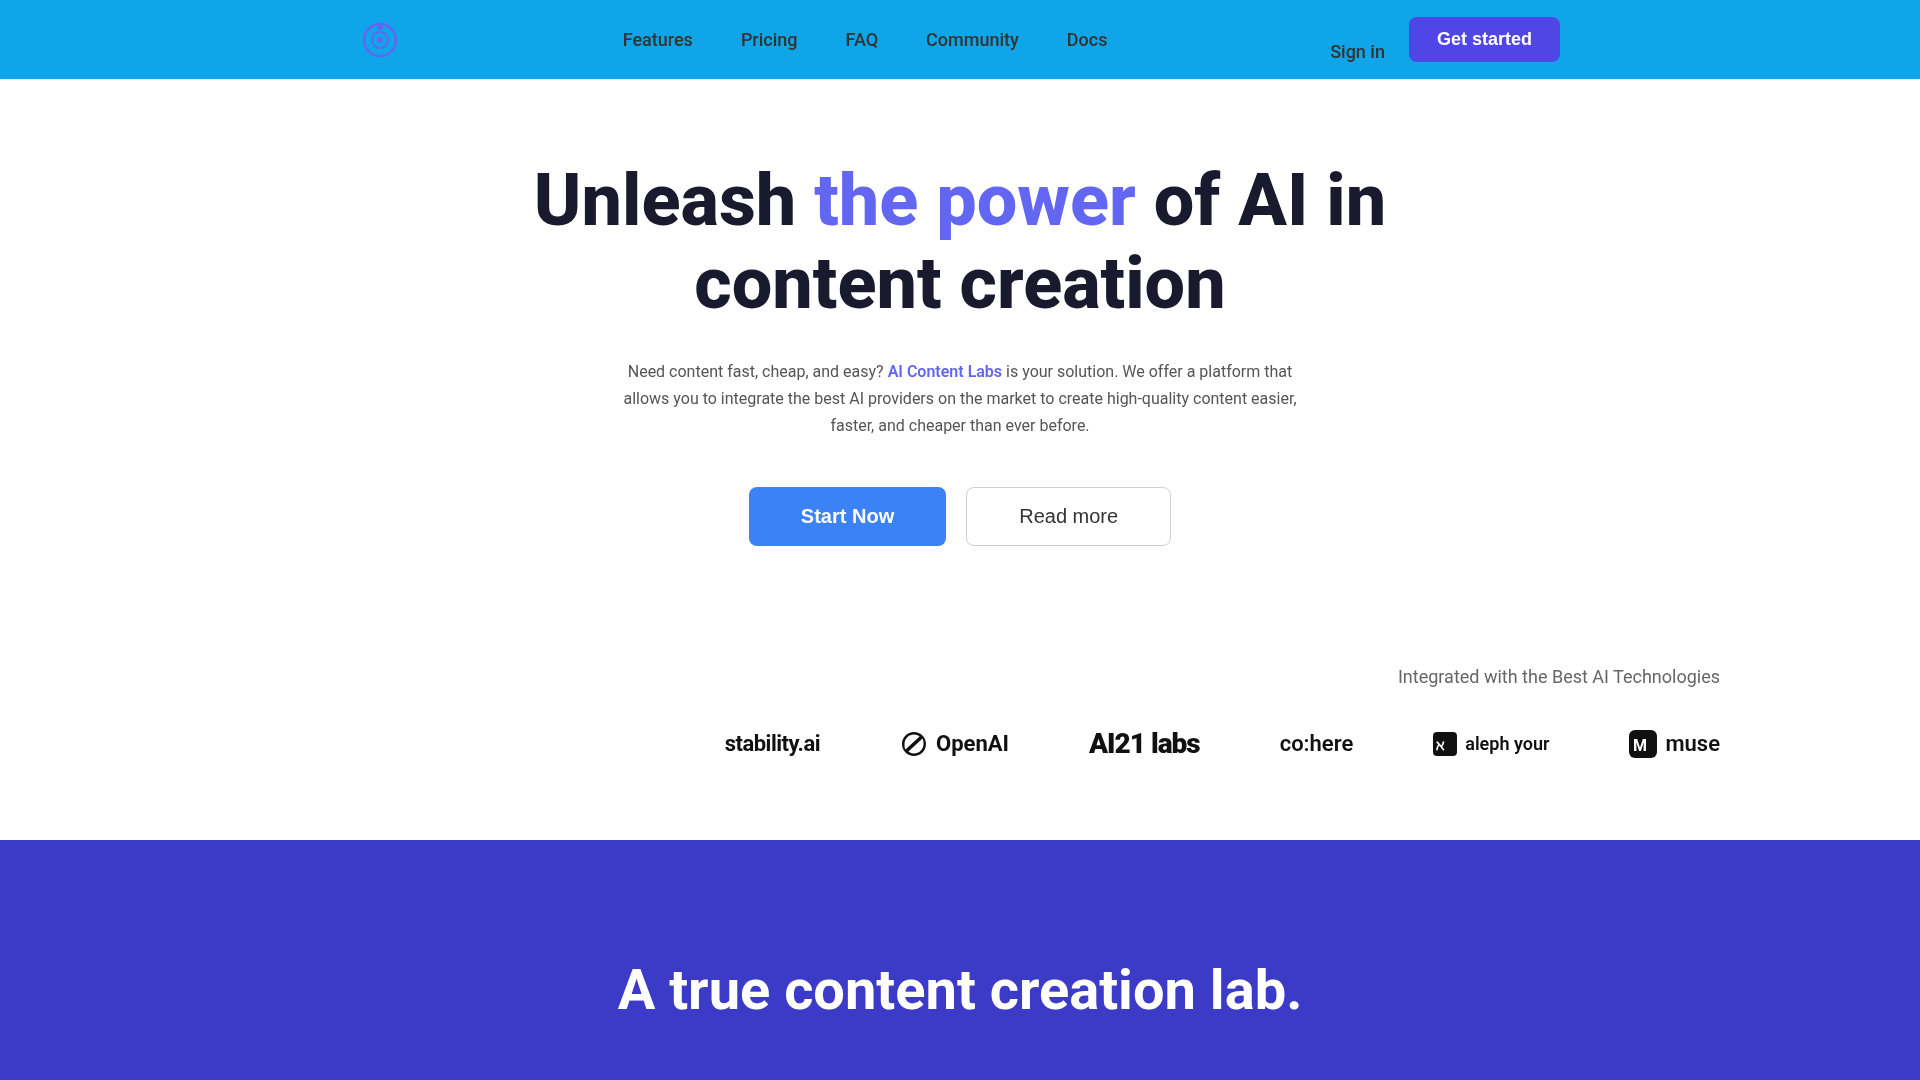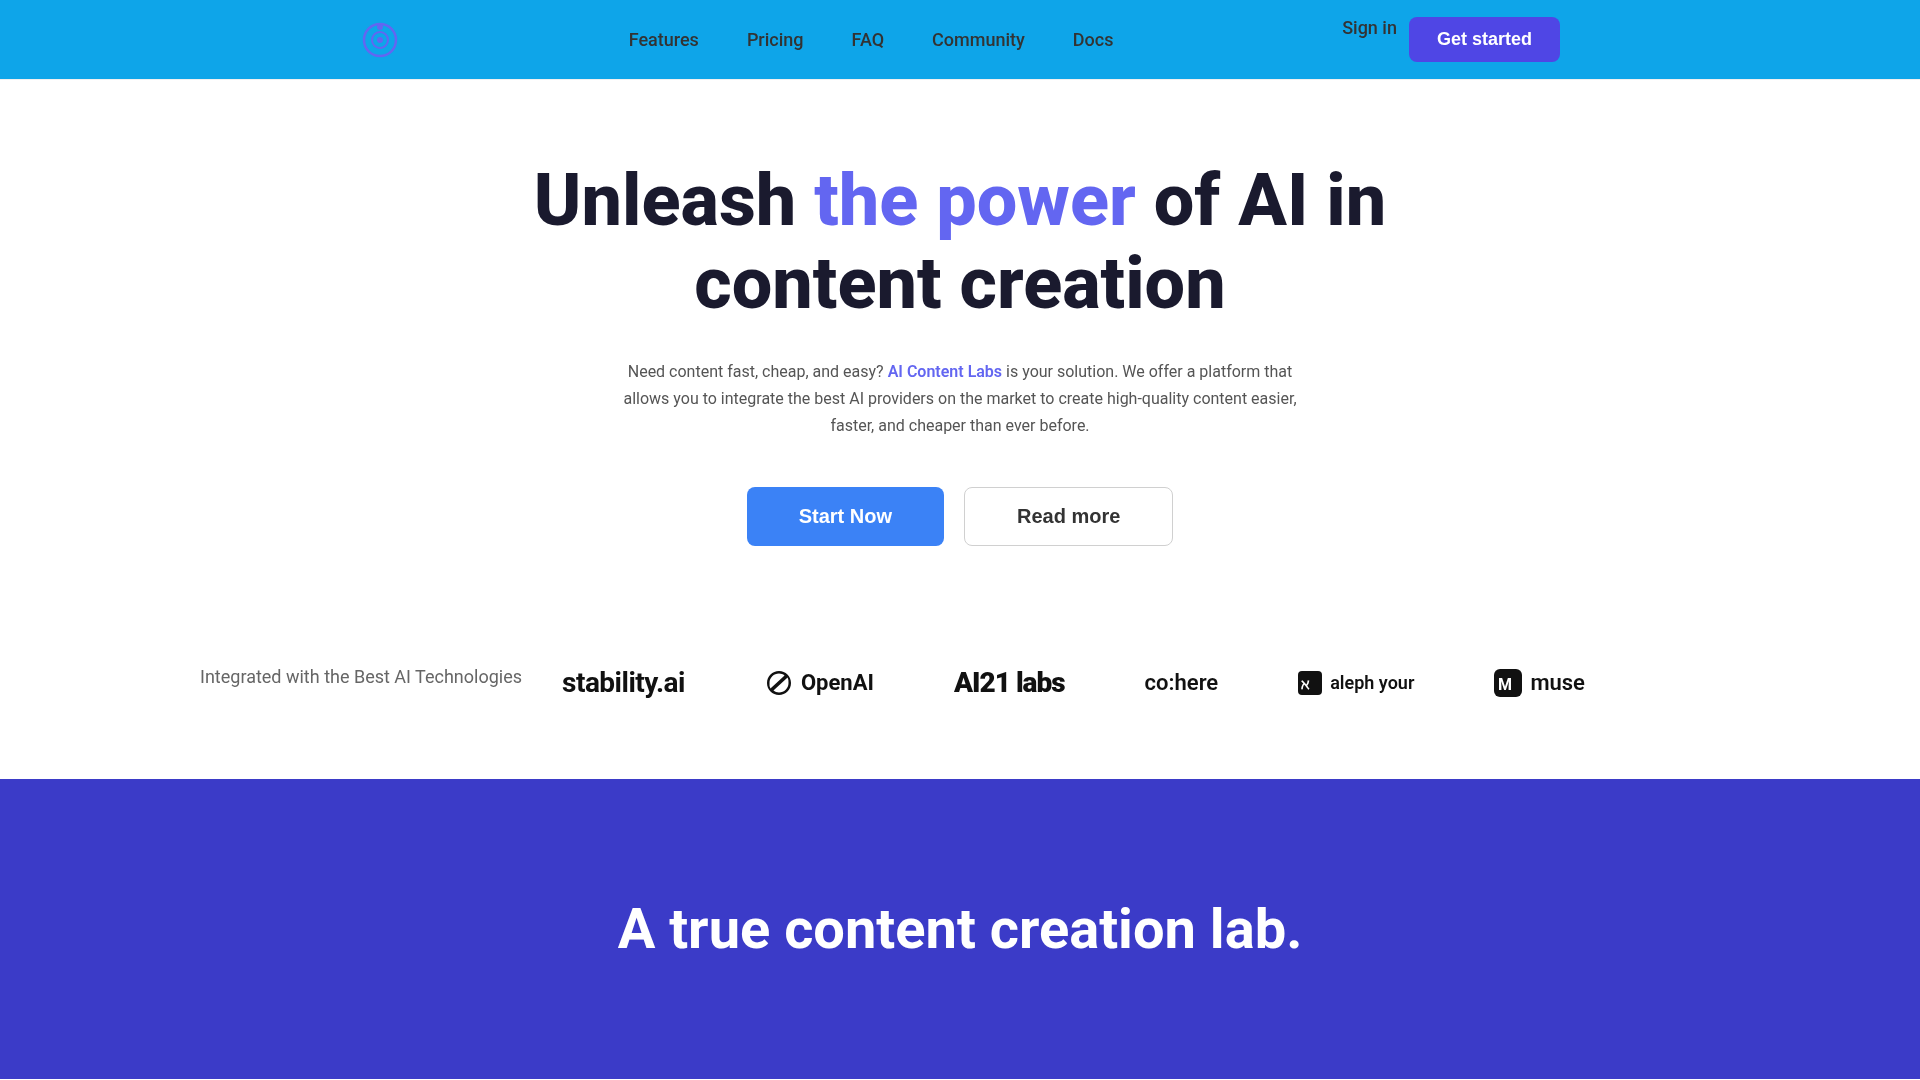--- a/index.html
+++ b/index.html
@@ -47,22 +47,22 @@
 
     .navbar-links a {
       text-decoration: none;
       color: #333;
       font-size: 18px;
       font-weight: 500;
     }
 
     .navbar-actions {
       display: flex;
-      align-items: flex-start;
-      gap: 12px;
+      align-items: flex-end;
+      gap: 24px;
     }
 
     .sign-in-link {
       text-decoration: none;
       color: #333;
       font-size: 18px;
       font-weight: 500;
     }
 
     .get-started-btn {
@@ -128,28 +128,29 @@
       cursor: pointer;
     }
 
     .read-more-btn {
       background: #fff;
       color: #333;
       border: 1.5px solid #d0d0d0;
       padding: 17px 52px;
       border-radius: 8px;
       font-size: 20px;
-      font-weight: 700;
+      font-weight: 400;
       cursor: pointer;
     }
 
     
     .integrations {
       display: flex;
-      align-items: flex-start;
+      flex-direction: column;
+      align-items: flex-end;
       padding: 60px 200px 80px;
       gap: 40px;
     }
 
     .integrations-label {
       font-size: 18px;
       color: #666;
       font-weight: 400;
     }
 
@@ -165,21 +166,21 @@
       font-size: 26px;
       font-weight: 700;
       color: #111;
       display: flex;
       align-items: center;
       gap: 8px;
       white-space: nowrap;
     }
 
     .brand-logo.stability {
-      font-size: 28px;
+      font-size: 22px;
       letter-spacing: -0.5px;
     }
 
     .brand-logo.openai {
       font-size: 22px;
     }
 
     .brand-logo.ai21 {
       font-size: 22px;
       font-weight: 800;

